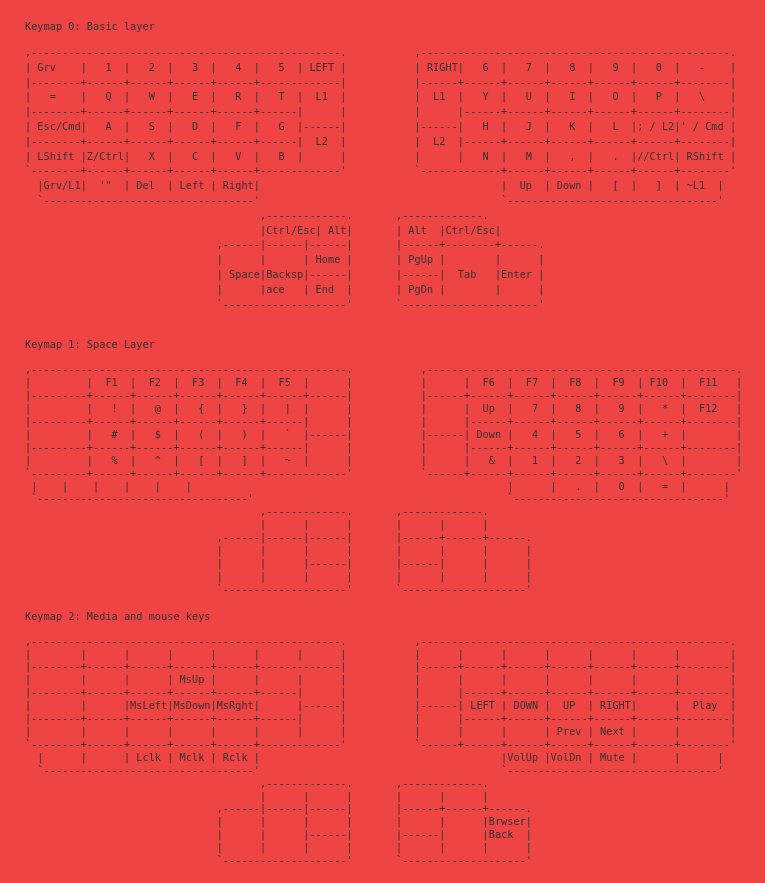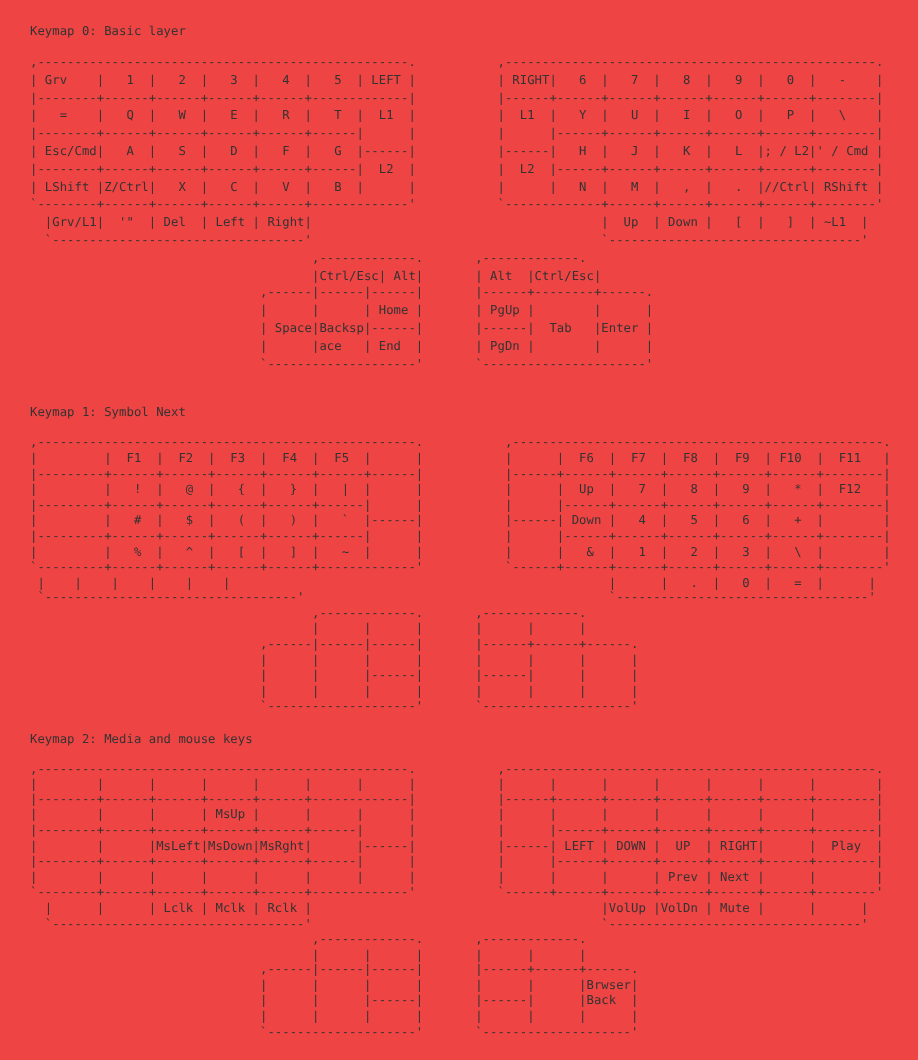--- a/index.html
+++ b/index.html
@@ -56,21 +56,21 @@
                                       ,-------------.       ,-------------.
                                       |Ctrl/Esc| Alt|       | Alt  |Ctrl/Esc|
                                ,------|------|------|       |------+--------+------.
                                |      |      | Home |       | PgUp |        |      |
                                | Space|Backsp|------|       |------|  Tab   |Enter |
                                |      |ace   | End  |       | PgDn |        |      |
                                `--------------------'       `----------------------'</pre>
   </section>
 
   <section class="keymap-section s1">
-    <div class="keymap-title">Keymap 1: Symbol Next</div>
+    <div class="keymap-title">Keymap 1: Space Layer</div>
     <pre class="keymap-art">,---------------------------------------------------.           ,--------------------------------------------------.
 |         |  F1  |  F2  |  F3  |  F4  |  F5  |      |           |      |  F6  |  F7  |  F8  |  F9  | F10  |  F11   |
 |---------+------+------+------+------+------+------|           |------+------+------+------+------+------+--------|
 |         |   !  |   @  |   {  |   }  |   |  |      |           |      |  Up  |   7  |   8  |   9  |   *  |  F12   |
 |---------+------+------+------+------+------|      |           |      |------+------+------+------+------+--------|
 |         |   #  |   $  |   (  |   )  |   `  |------|           |------| Down |   4  |   5  |   6  |   +  |        |
 |---------+------+------+------+------+------|      |           |      |------+------+------+------+------+--------|
 |         |   %  |   ^  |   [  |   ]  |   ~  |      |           |      |   &amp;  |   1  |   2  |   3  |   \  |        |
 `---------+------+------+------+------+-------------'           `------+------+------+------+------+------+--------'
  |    |    |    |    |    |                                                   |      |   .  |   0  |   =  |      |

